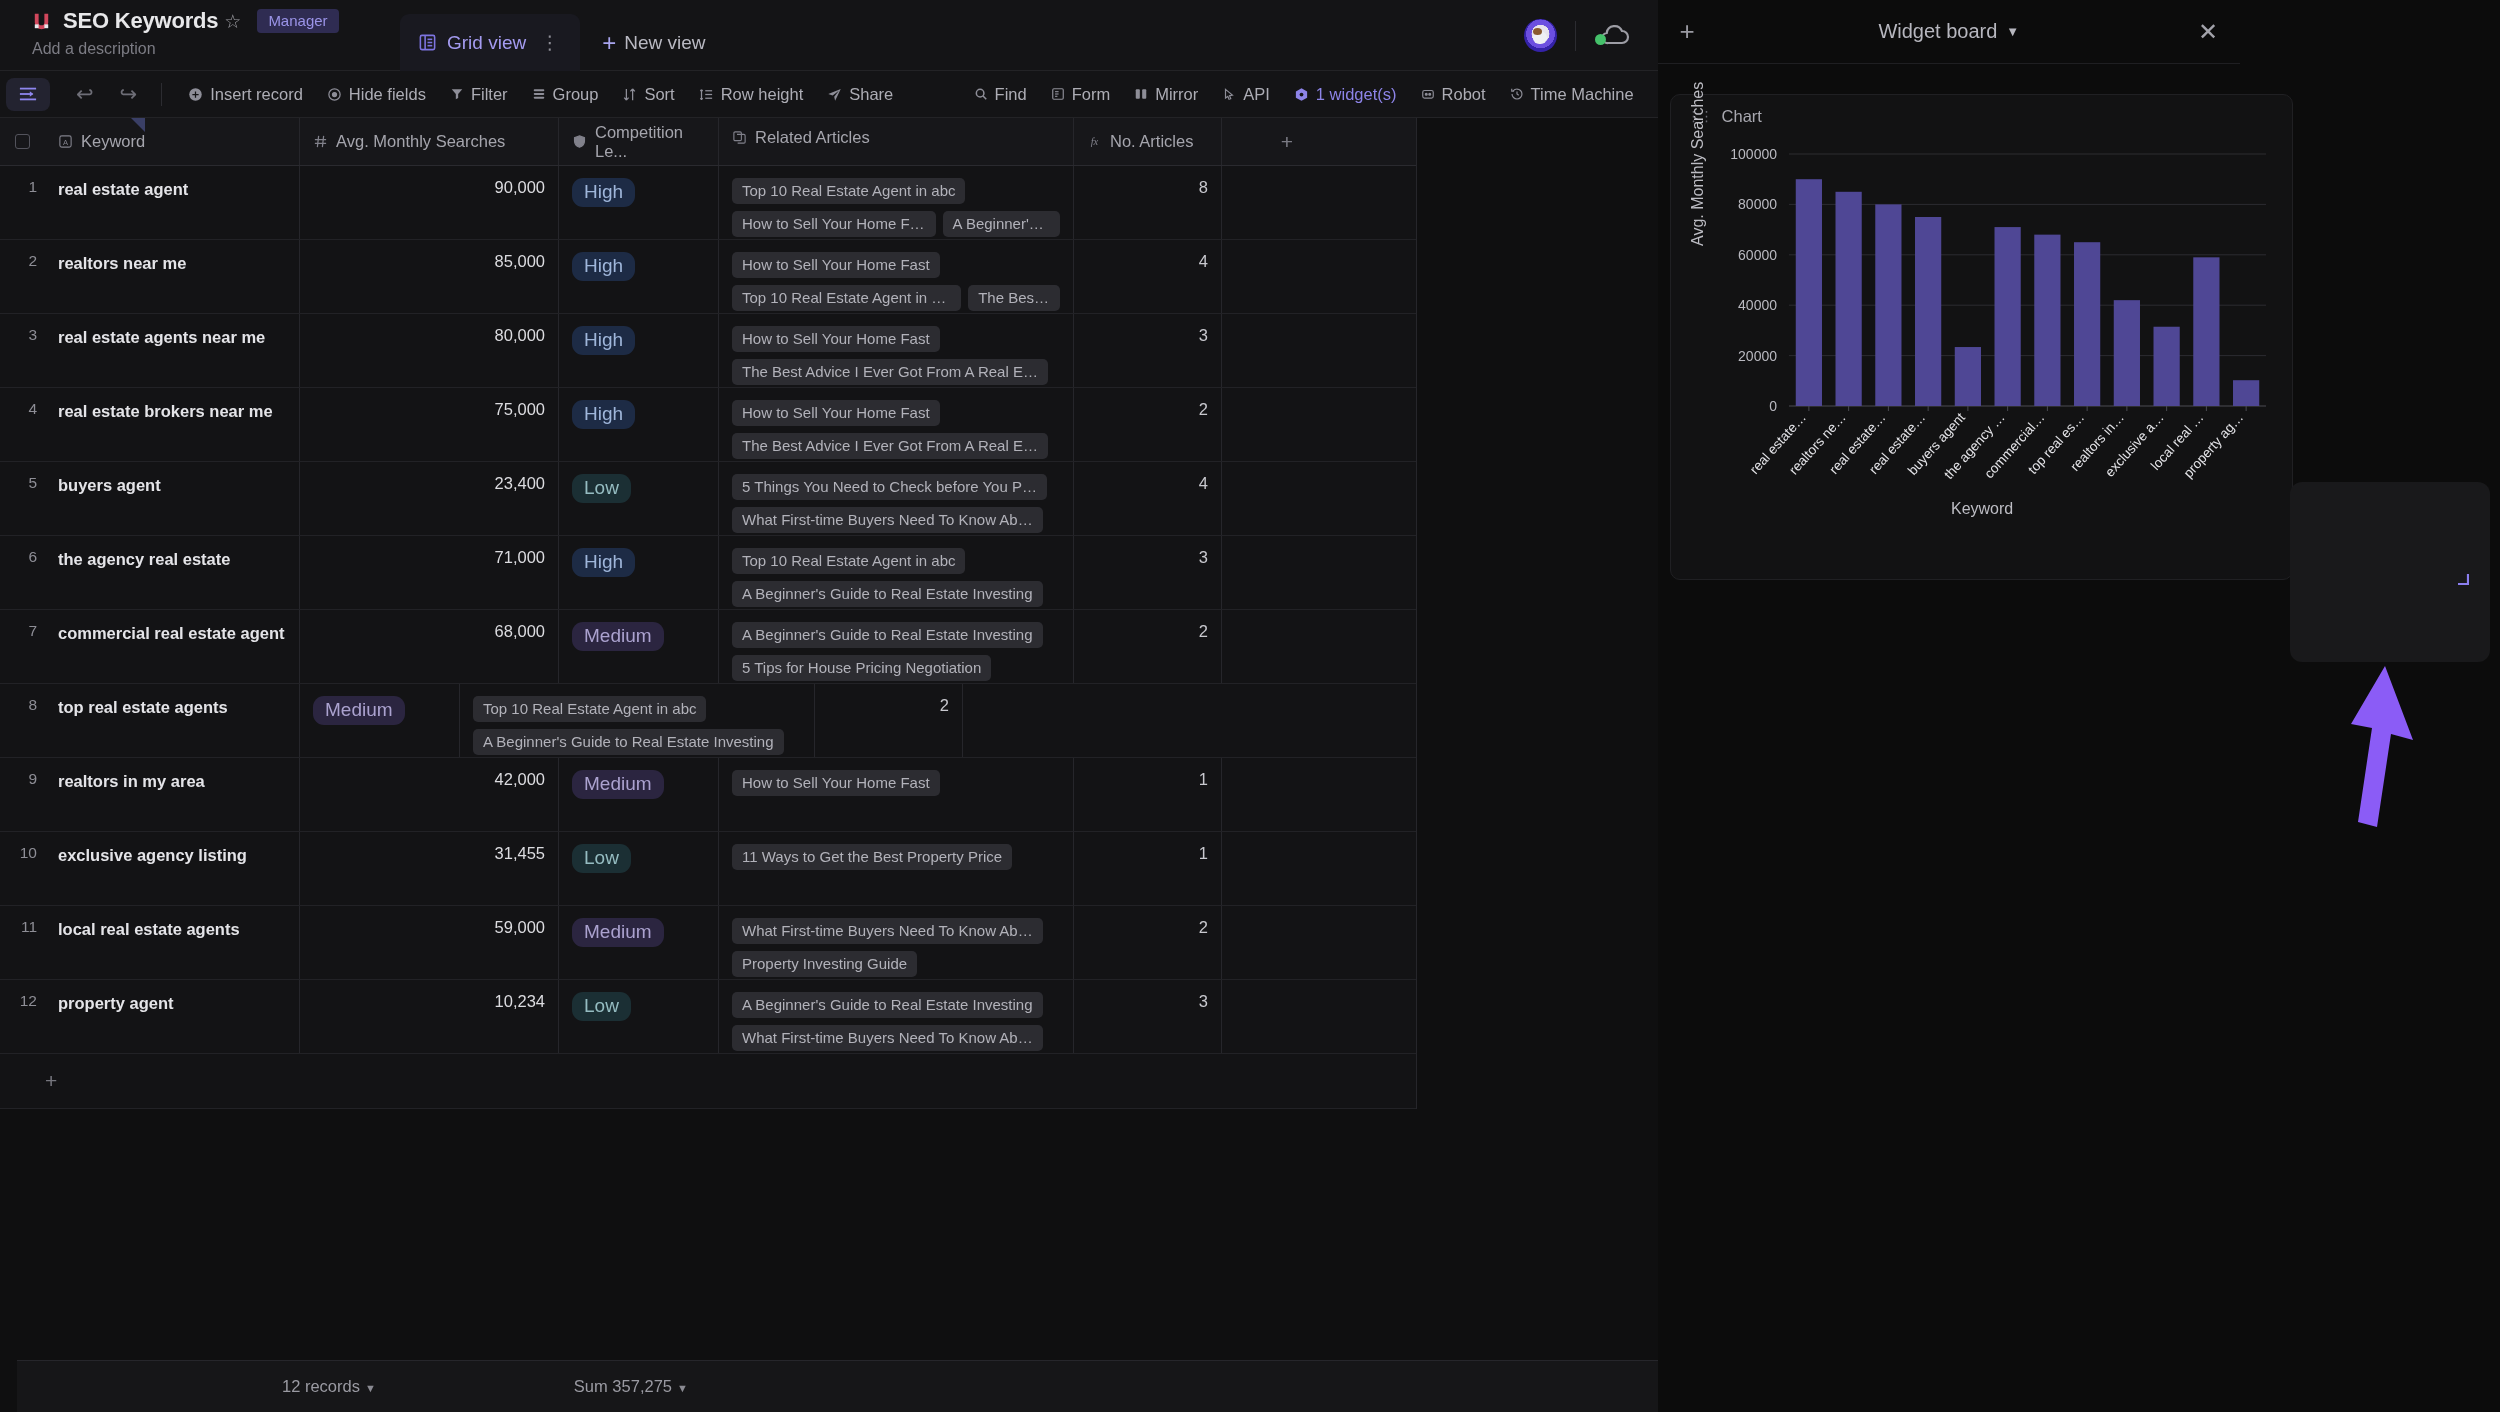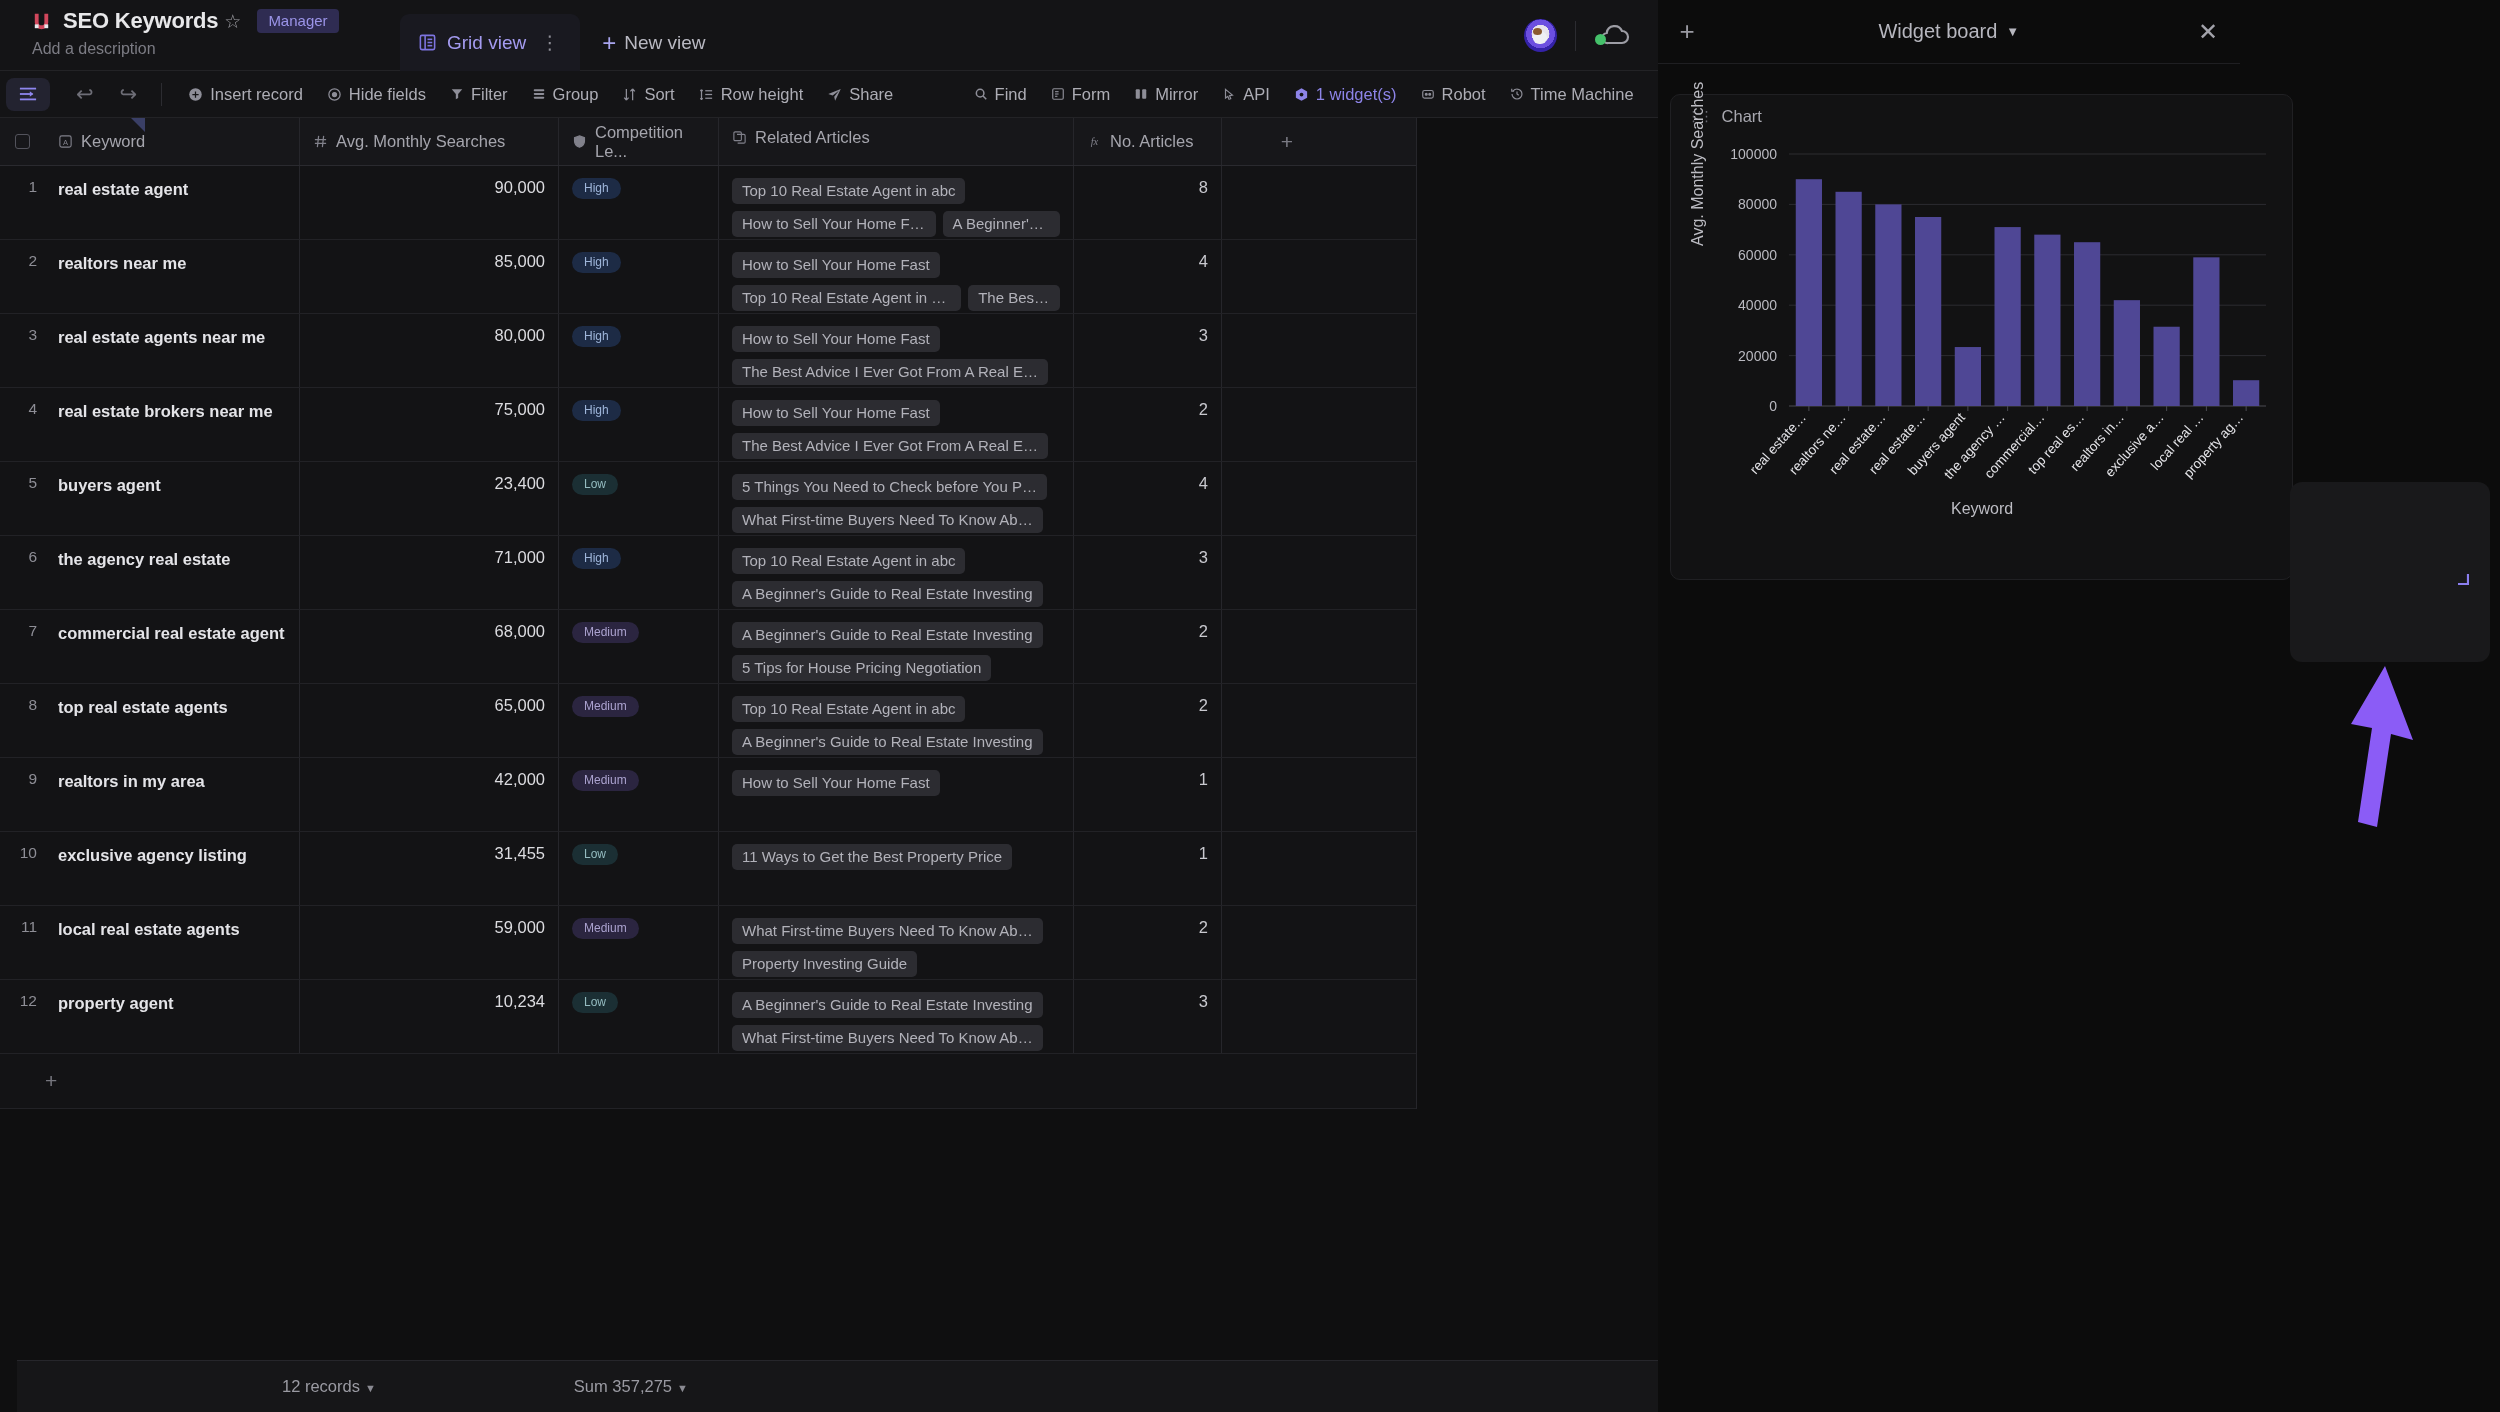--- a/index.html
+++ b/index.html
@@ -80,21 +80,21 @@
   .ghead .cell { color: #a5a5ad; font-size: 16.5px; gap: 8px; }
   .ghead .fic { color: #81818b; display: flex; align-items: center; }
   .chkbox { width: 15px; height: 15px; border: 1.6px solid #53535c; border-radius: 3px; }
 
   .grow { display: flex; border-bottom: 1px solid #222226; min-height: 74px; position:relative;}
   .grow .cell { align-items: flex-start; padding-top: 12px; }
   .rnum { width: 45px; justify-content: flex-end; padding-right: 8px; color: #8e8e96; font-size: 15.5px; border-right:none;}
   .kw { color: #e4e4e8; font-size: 16.5px; font-weight: 600; line-height: 1.38; word-break: break-all; }
   .ams { justify-content: flex-end; color: #dcdce0; font-size: 16.5px; }
   .num { justify-content: flex-end; color: #c9c9cf; font-size: 16.5px; }
-  .tag { display: inline-block; font-size: 12px; padding: 3px 12px 4px; border-radius: 11px; text-align: center; }
+  .tag { display: inline-block; font-size: 19px; padding: 3px 12px 4px; border-radius: 11px; text-align: center; }
   .tag.High { background: #1d2b45; color: #9fb6da; }
   .tag.Medium { background: #2b2540; color: #aba2cf; }
   .tag.Low { background: #1b2f34; color: #95bcc1; }
   .c-rel { overflow: hidden; flex-wrap: wrap; align-content: flex-start; gap: 7px; padding-top: 10px; }
   .chip { background: #2c2c31; color: #b2b2ba; font-size: 15px; padding: 4px 10px 5px; border-radius: 5px;
           white-space: nowrap; max-width: 100%; overflow: hidden; text-overflow: ellipsis; }
   .chiprow { display: flex; gap: 7px; width: 100%; overflow: hidden;}
   .addrow { height: 55px; display: flex; align-items: center; padding-left: 45px; color: #76767e; font-size: 21px; background:#131315; border-bottom:1px solid #222226;}
 
   
@@ -516,21 +516,20 @@
                 <div class="chiprow">
                   <span class="chip">5 Tips for House Pricing Negotiation</span>
                 </div>
               </div>
               <div class="cell c-num num">2</div>
               <div class="cell c-add"></div>
             </div>
             <div class="grow">
               <div class="cell rnum">8</div>
               <div class="cell c-kw kw">top real estate agents</div>
-              <div class="cell c-ams ams">65,000</div>
               <div class="cell c-cmp">
                 <span class="tag Medium">Medium</span>
               </div>
               <div class="cell c-rel">
                 <div class="chiprow">
                   <span class="chip">Top 10 Real Estate Agent in abc</span>
                 </div>
                 <div class="chiprow">
                   <span class="chip">A Beginner's Guide to Real Estate Investing</span>
                 </div>

